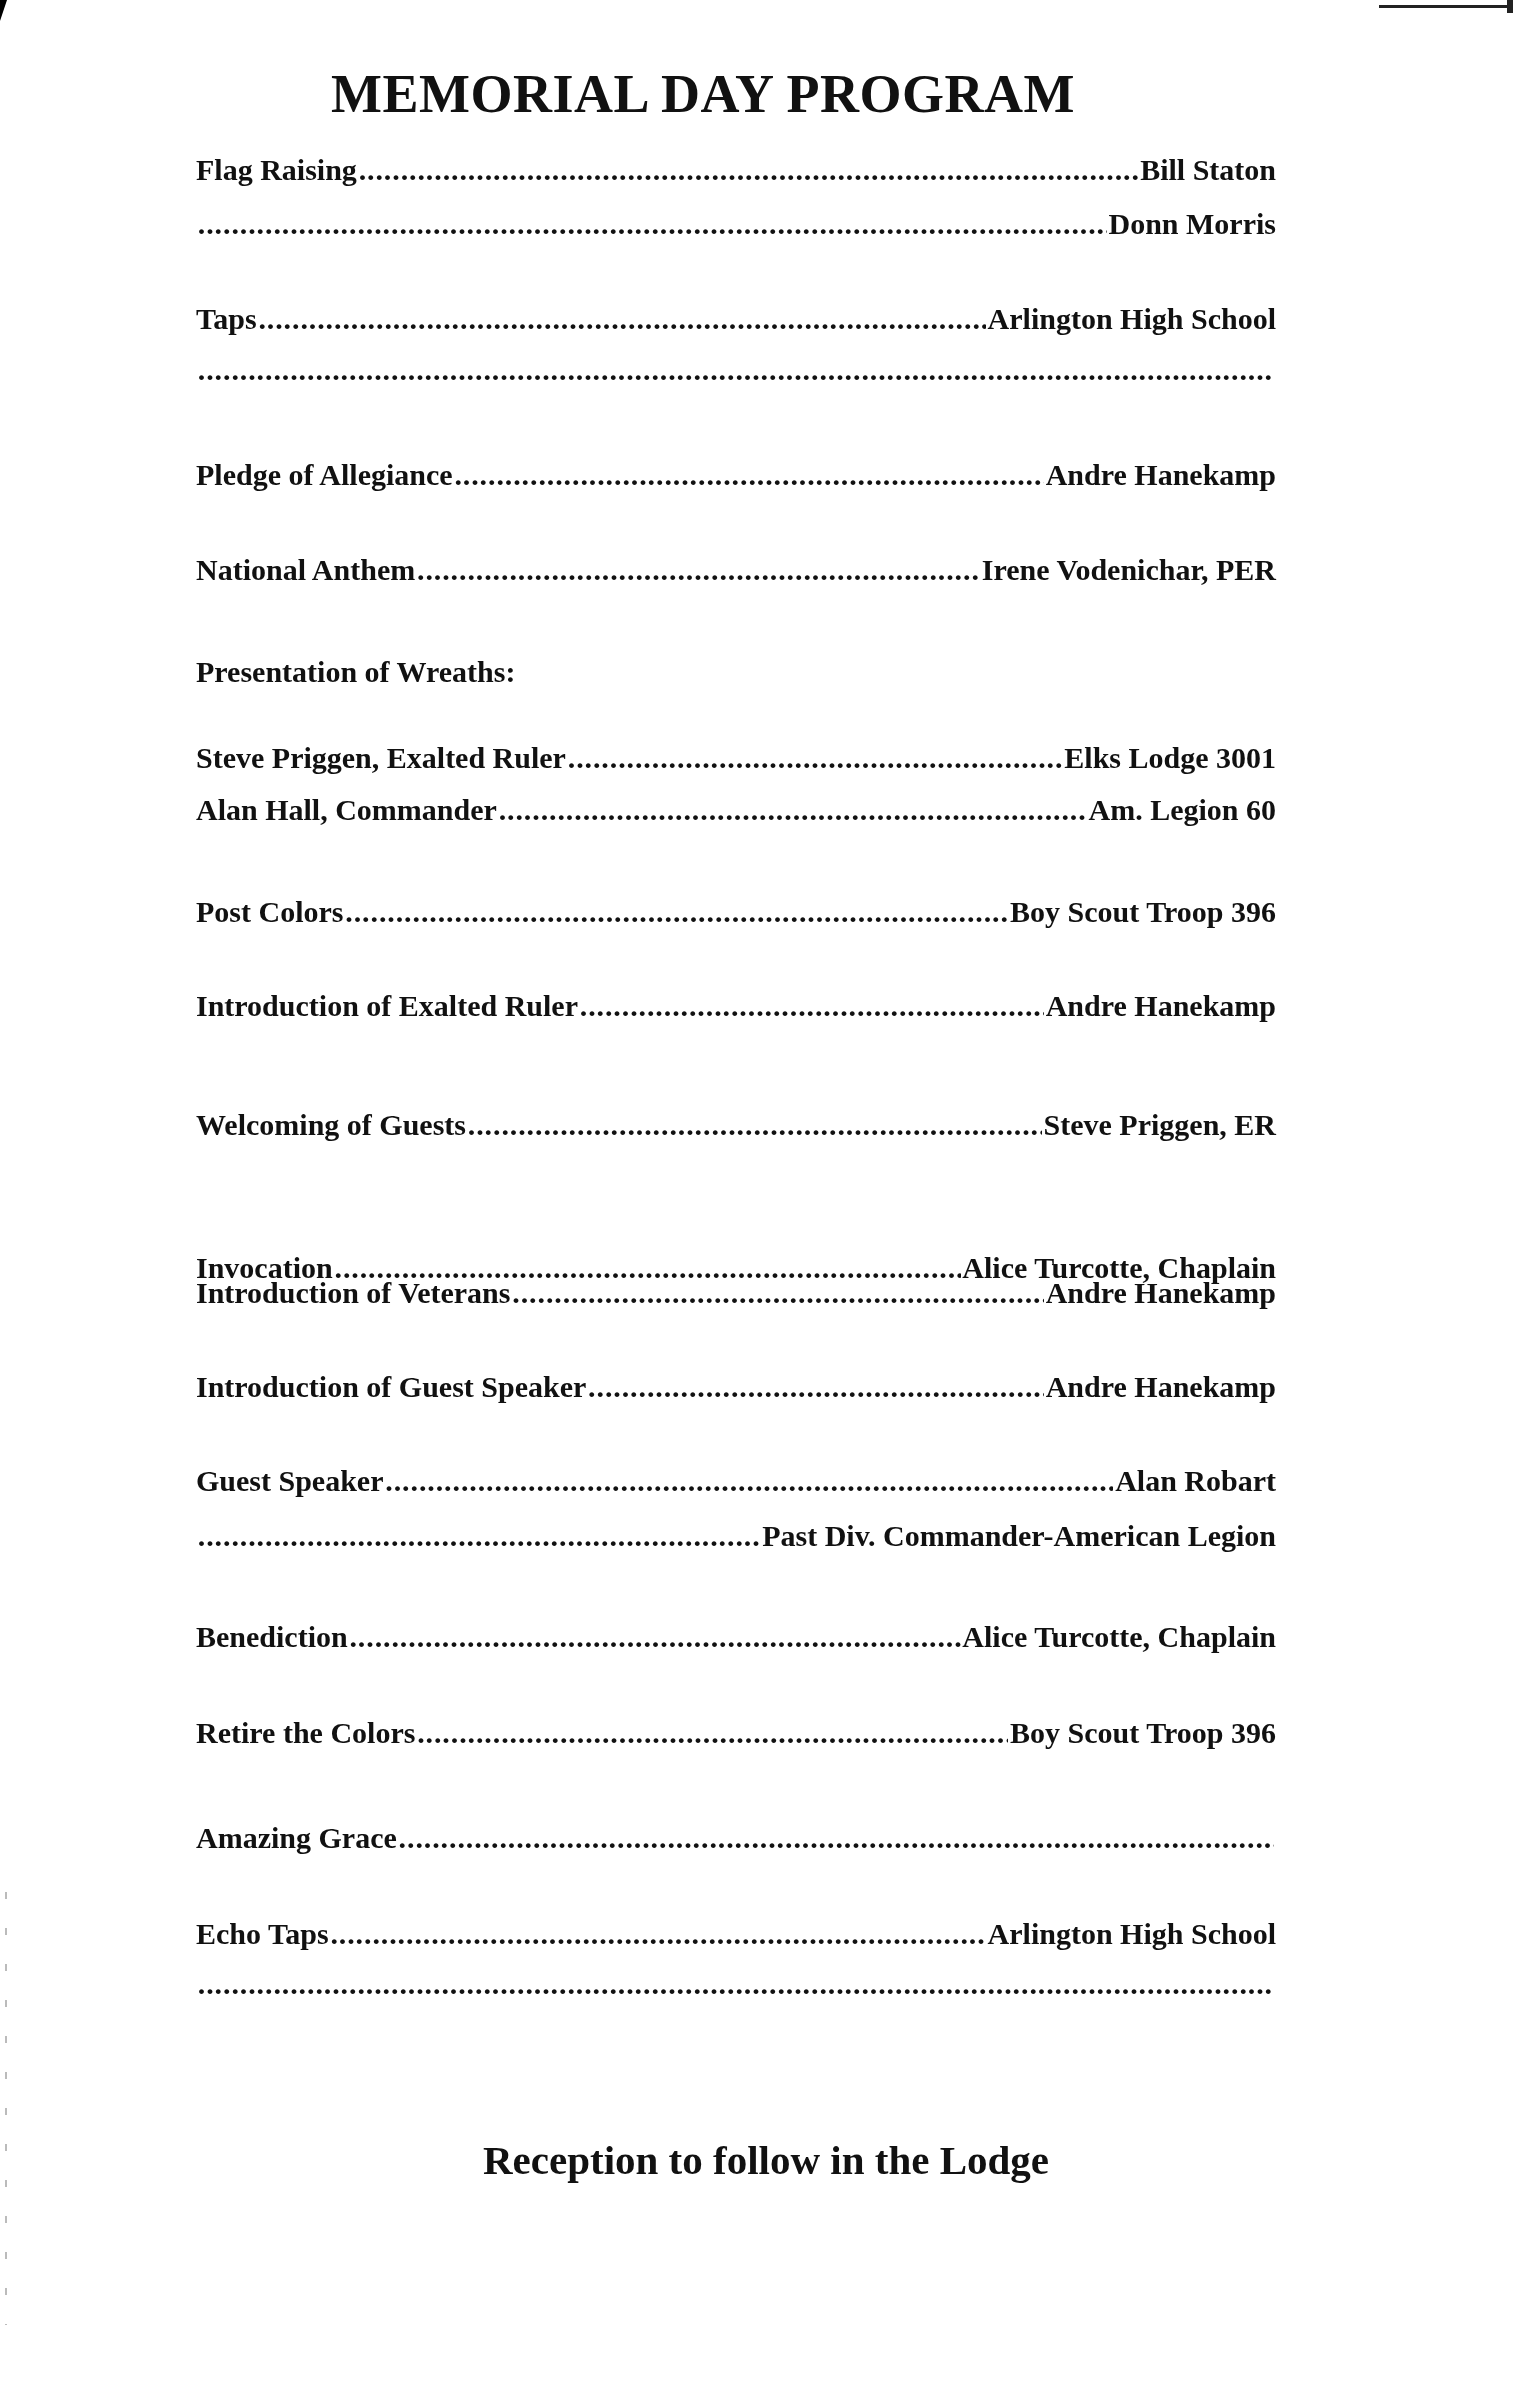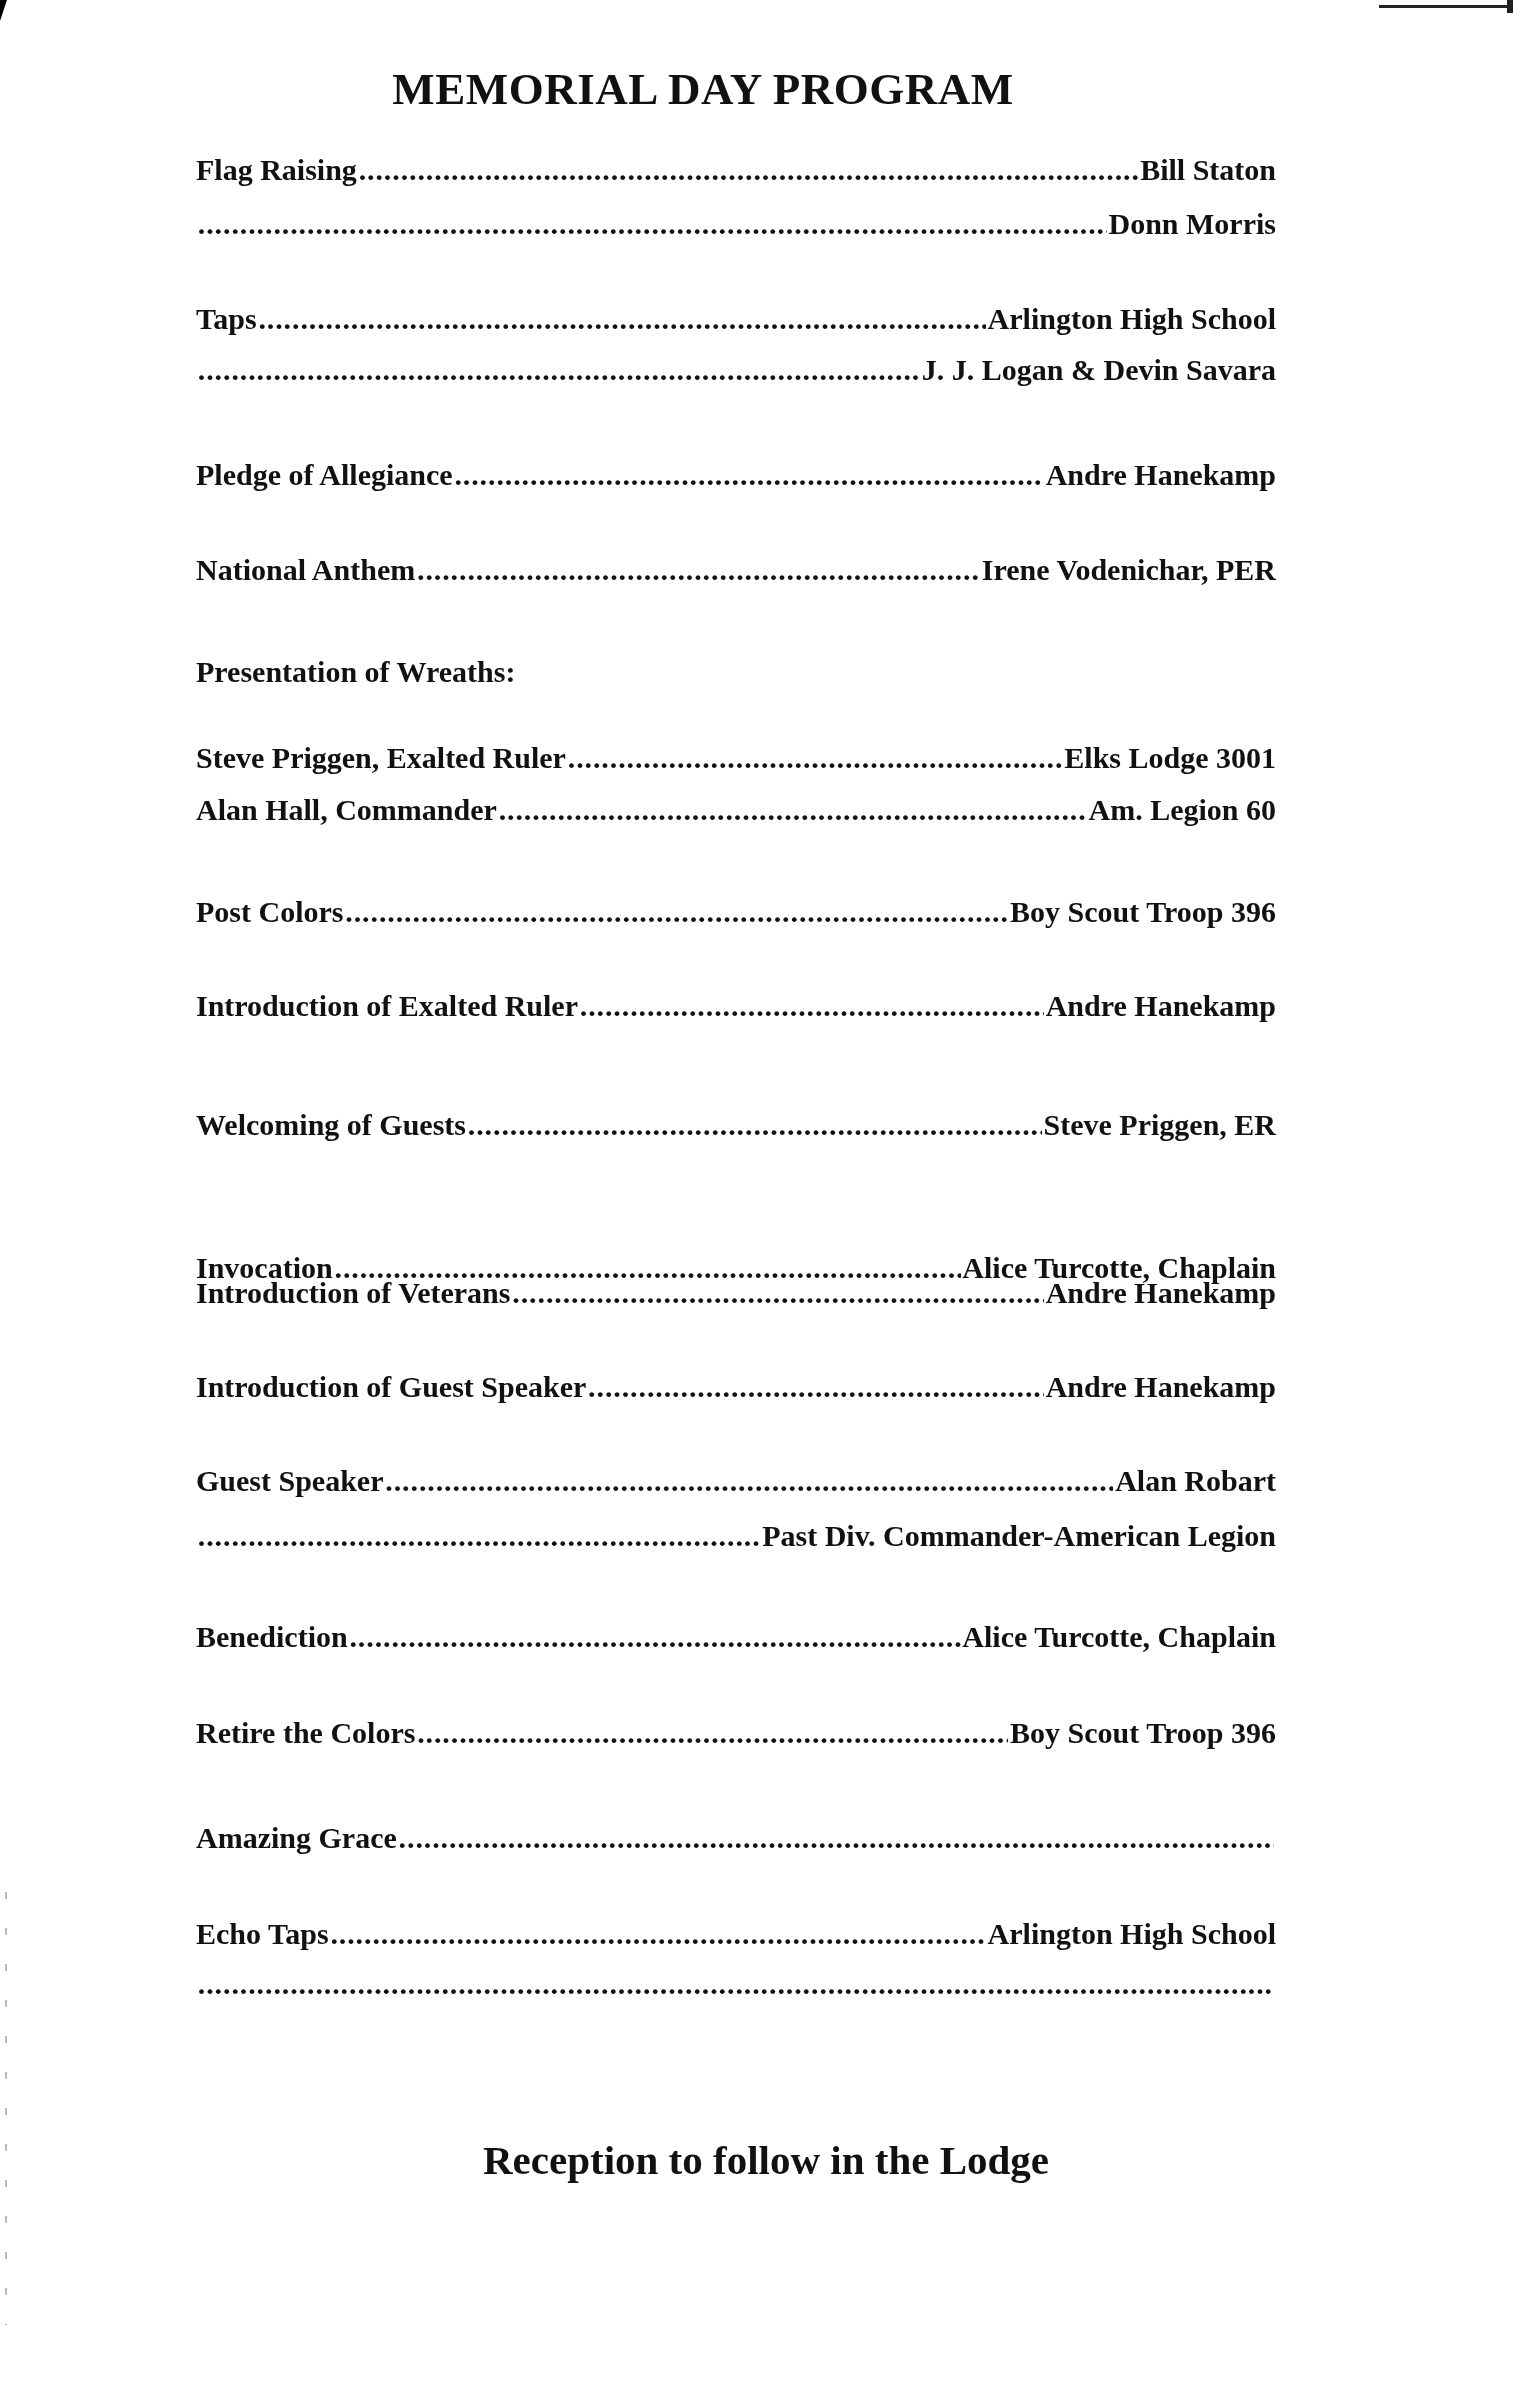--- a/index.html
+++ b/index.html
@@ -1,19 +1,19 @@
 <!DOCTYPE html>
 <html style="font-size:14.4px"><head>
 <meta charset="utf-8">
 <style>
   html, body { margin:0; padding:0; background:#ffffff; }
   body { width:1514px; height:2401px; position:relative; overflow:hidden;
          font-family:"Liberation Serif","DejaVu Serif",serif; color:#111; }
   .title { position:absolute; top:63px; left:0; width:1406px; text-align:center;
-           font-size:45px; font-weight:bold; letter-spacing:0.5px; }
+           font-size:54px; font-weight:bold; letter-spacing:0.5px; }
   .row { position:absolute; left:196px; width:1080px; height:54px;
          display:flex; align-items:baseline; font-size:30px; font-weight:bold; }
   .row .lbl { white-space:nowrap; }
   .row .dots { flex:1; overflow:hidden; white-space:nowrap; margin:0 1.8px;
                letter-spacing:0.9px; font-weight:bold; }
   .row .dots::before { content:"................................................................................................................................................................................................"; }
   .row .val { white-space:nowrap; }
   .footer { position:absolute; top:2136px; left:0; width:1532px; text-align:center;
             font-size:41px; font-weight:bold; }
   .scan-mark-tl { position:absolute; left:0; top:0; width:0; height:0;
@@ -45,21 +45,20 @@
 </div>
 
 <div class="row" style="top:302px">
   <span class="lbl">Taps</span>
     <span class="dots"></span>
     <span class="val">Arlington High School</span>
 </div>
 <div class="row" style="top:353px">
   <span class="lbl"></span>
     <span class="dots"></span>
-    <span class="val">J. J. Logan &amp; Devin Savara</span>
 </div>
 
 <div class="row" style="top:458px">
   <span class="lbl">Pledge of Allegiance</span>
     <span class="dots"></span>
     <span class="val">Andre Hanekamp</span>
 </div>
 
 <div class="row" style="top:553px">
   <span class="lbl">National Anthem</span>

